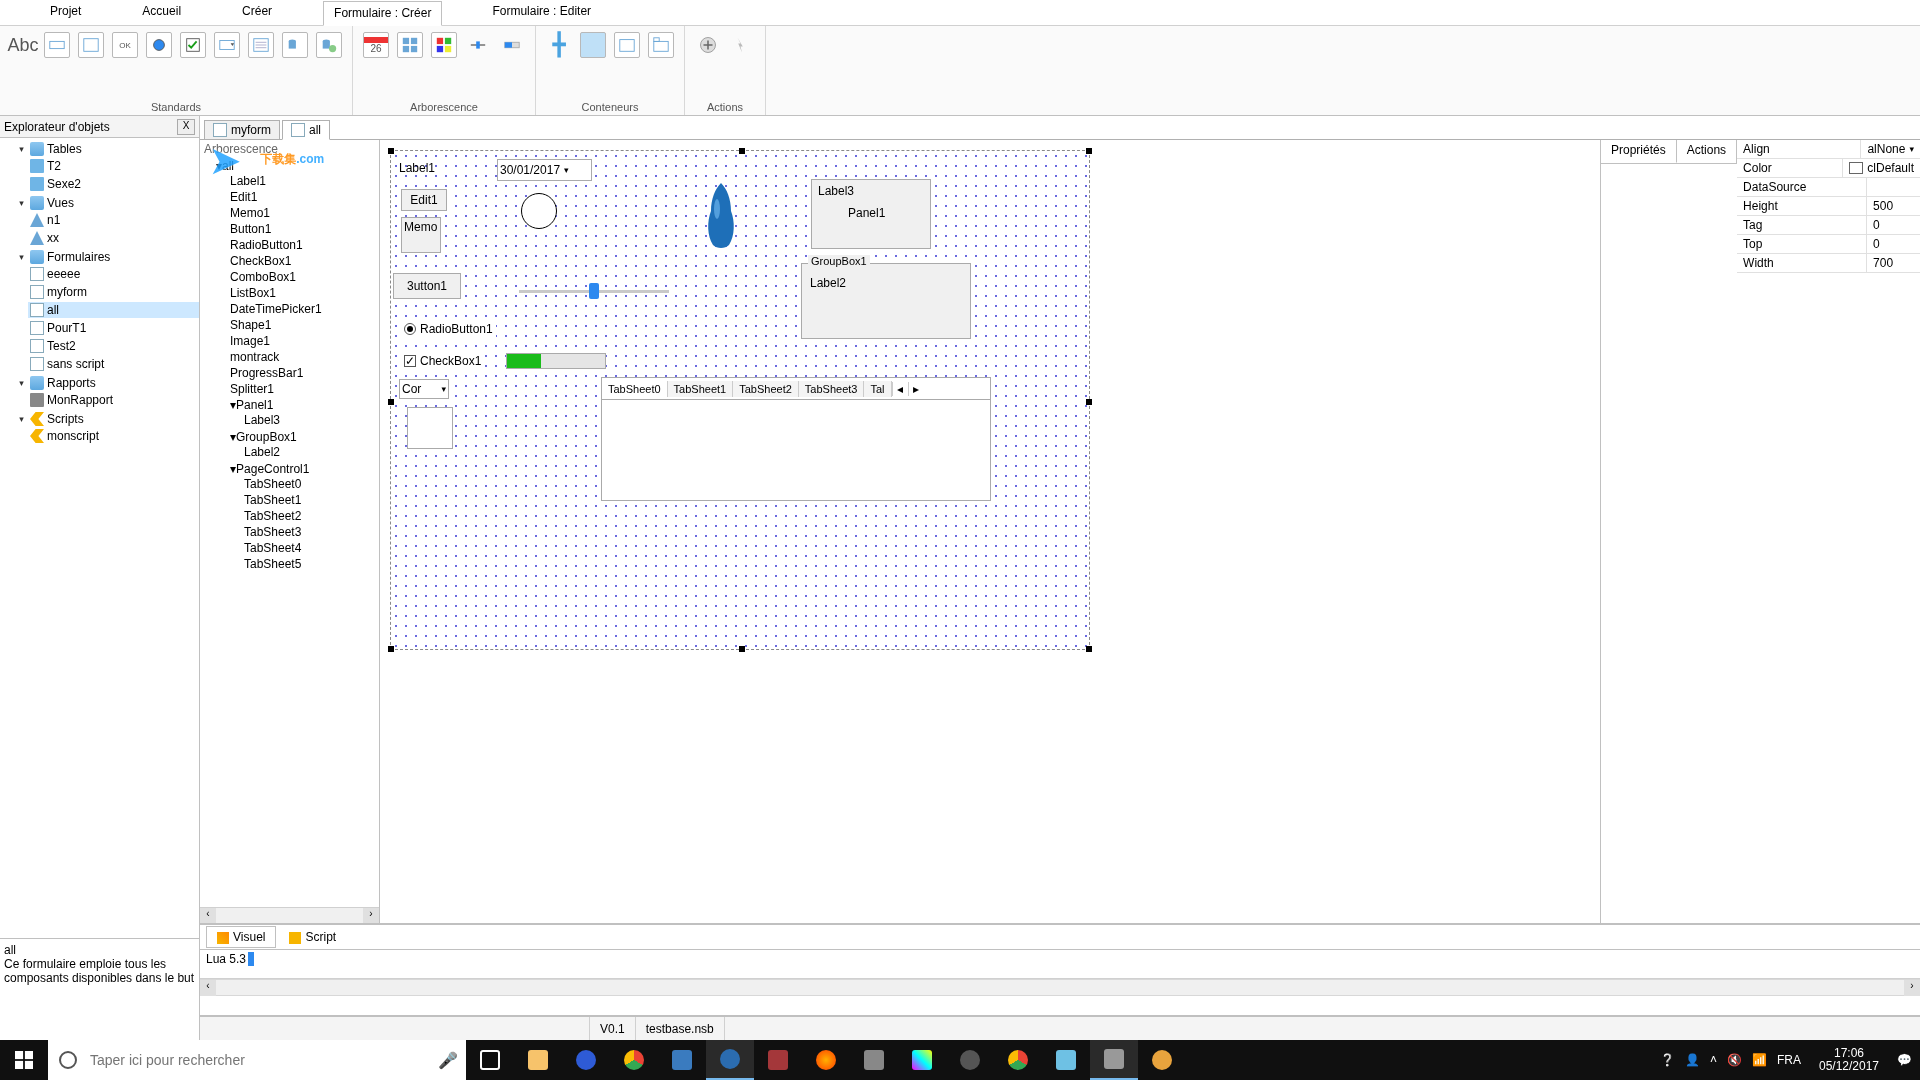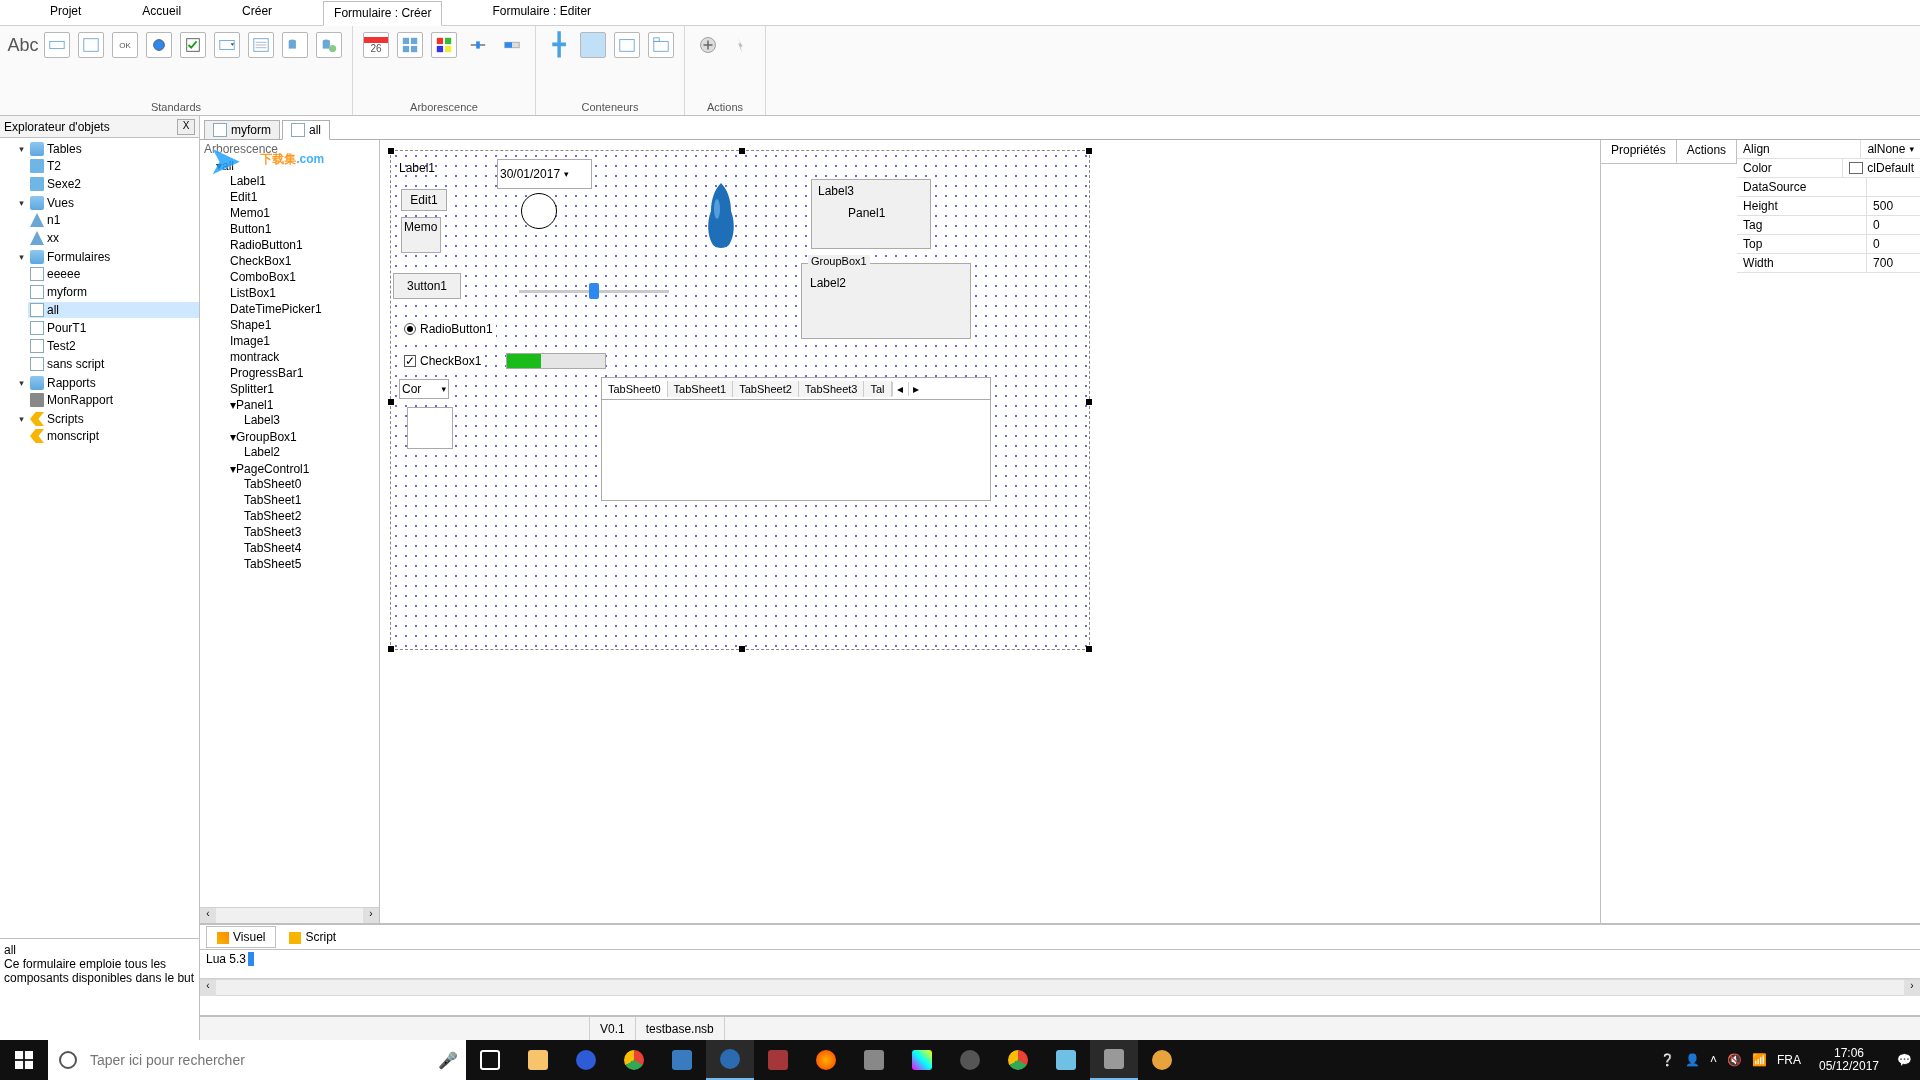--- a/index.html
+++ b/index.html
@@ -556,21 +556,21 @@
             <div class="handle" style="left:-3px; top:-3px;"></div>
             <div class="handle" style="left:348px; top:-3px;"></div>
             <div class="handle" style="right:-3px; top:-3px;"></div>
             <div class="handle" style="left:-3px; top:248px;"></div>
             <div class="handle" style="right:-3px; top:248px;"></div>
             <div class="handle" style="left:-3px; bottom:-3px;"></div>
             <div class="handle" style="left:348px; bottom:-3px;"></div>
             <div class="handle" style="right:-3px; bottom:-3px;"></div>
 
             <div class="fc-label" style="left:8px; top:10px;">Label1</div>
-            <div class="fc-date" style="left:106px; top:8px; width:95px; height:30px;">
+            <div class="fc-date" style="left:106px; top:8px; width:95px; height:22px;">
                 <span>30/01/2017</span>
                 <span class="arrow">▾</span>
               </div>
             <div class="fc-box" style="left:10px; top:38px; width:46px; height:22px; text-align:center; line-height:20px;">Edit1</div>
             <div class="fc-box" style="left:10px; top:66px; width:40px; height:36px; padding:2px;">Memo</div>
             <div class="fc-box" style="left:2px; top:122px; width:68px; height:26px; text-align:center; line-height:24px;">3utton1</div>
             <div class="fc-shape-circle" style="left:130px; top:42px; width:36px; height:36px;"></div>
             <div class="fc-slider" style="left:128px; top:130px; width:150px;">
                 <div class="track"></div>
                 <div class="thumb" style="left:70px;"></div>

